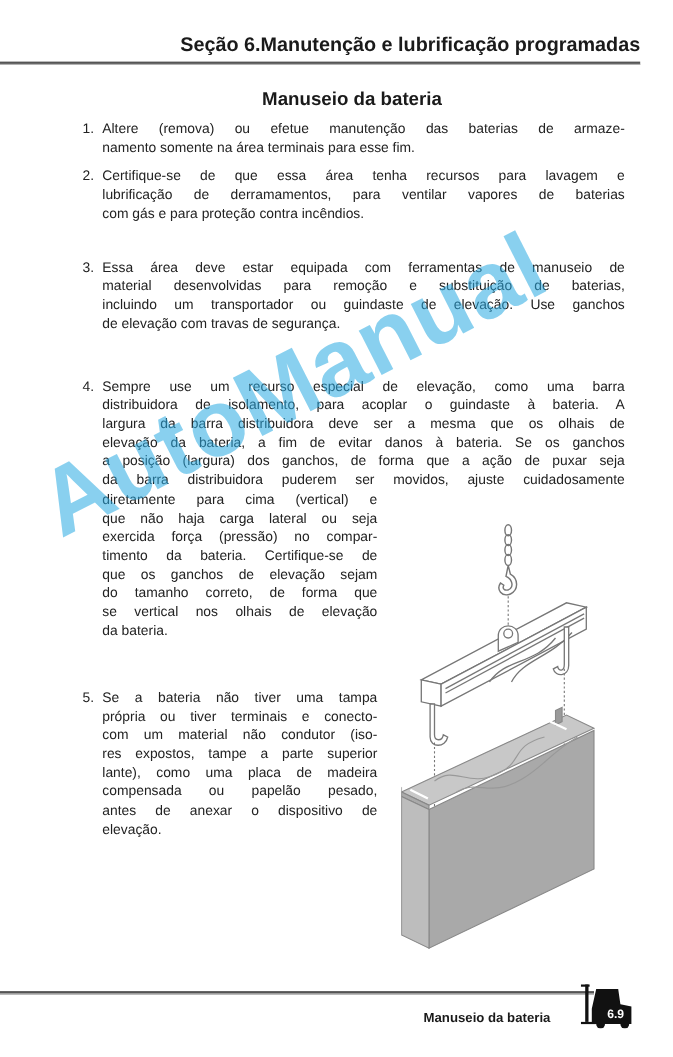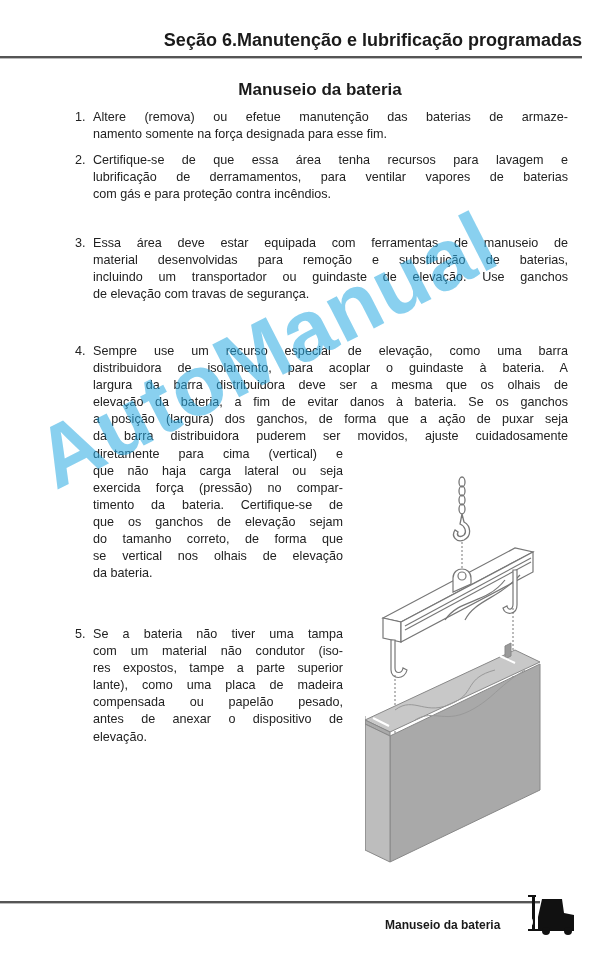--- a/index.html
+++ b/index.html
@@ -18,35 +18,35 @@
   #item2 { top: 152px; }
   #item3 { top: 235px; }
   #item4 { top: 343px; }
   #item5 { top: 626px; }
   .illustration { position: absolute; left: 365px; top: 470px; width: 220px; height: 400px; }
   .watermark { position: absolute; left: 20px; top: 420px; font-size: 86px; font-weight: bold; color: rgba(40,170,225,0.55);
                transform: rotate(-27deg); transform-origin: left top; white-space: nowrap; letter-spacing: 1px; pointer-events: none; }
   .rule-bottom { position: absolute; left: 0; top: 901px; width: 540px; height: 2px; background: #555555; border-bottom: 1px solid #bbbbbb; }
   .footer-label { position: absolute; left: 385px; top: 918px; font-size: 12px; font-weight: bold; color: #1a1a1a; }
   .forklift { position: absolute; left: 528px; top: 893px; width: 52px; height: 42px; }
-  .page-number { position: absolute; left: 518px; top: 916px; font-size: 11px; font-weight: bold; color: #ffffff; }
+  .page-number { position: absolute; left: 552px; top: 916px; font-size: 11px; font-weight: bold; color: #ffffff; }
 </style>
 </head>
 <body>
 
 <div class="section-header">Seção 6.Manutenção e lubrificação programadas</div>
 <div class="rule-top"></div>
 
 <div class="page-title">Manuseio da bateria</div>
 
 <div class="item full" id="item1">
   <span class="num">1.</span>
   <div class="txt last-left">
     <span class="wide">Altere (remova) ou efetue manutenção das baterias de armaze-</span>
-    <span class="wide">namento somente na força designada para esse fim.</span>
+    <span class="wide">namento somente na área terminais para esse fim.</span>
   </div>
 </div>
 
 <div class="item full" id="item2">
   <span class="num">2.</span>
   <div class="txt last-left">
     <span class="wide">Certifique-se de que essa área tenha recursos para lavagem e</span>
     <span class="wide">lubrificação de derramamentos, para ventilar vapores de baterias</span>
     <span class="wide">com gás e para proteção contra incêndios.</span>
   </div>
@@ -79,20 +79,21 @@
     <span class="wide" style="width:250px">do tamanho correto, de forma que</span>
     <span class="wide" style="width:250px">se vertical nos olhais de elevação</span>
     <span class="wide" style="width:250px;text-align-last:left">da bateria.</span>
   </div>
 </div>
 
 <div class="item" id="item5">
   <span class="num">5.</span>
   <div class="txt">
     <span class="wide" style="width:250px">Se a bateria não tiver uma tampa</span>
+    <span class="wide" style="width:250px">própria ou tiver terminais e conecto-</span>
     <span class="wide" style="width:250px">com um material não condutor (iso-</span>
     <span class="wide" style="width:250px">res expostos, tampe a parte superior</span>
     <span class="wide" style="width:250px">lante), como uma placa de madeira</span>
     <span class="wide" style="width:250px">compensada ou papelão pesado,</span>
     <span class="wide" style="width:250px">antes de anexar o dispositivo de</span>
     <span class="wide" style="width:250px;text-align-last:left">elevação.</span>
   </div>
 </div>
 
 <svg class="illustration" viewBox="0 0 220 400" xmlns="http://www.w3.org/2000/svg">

